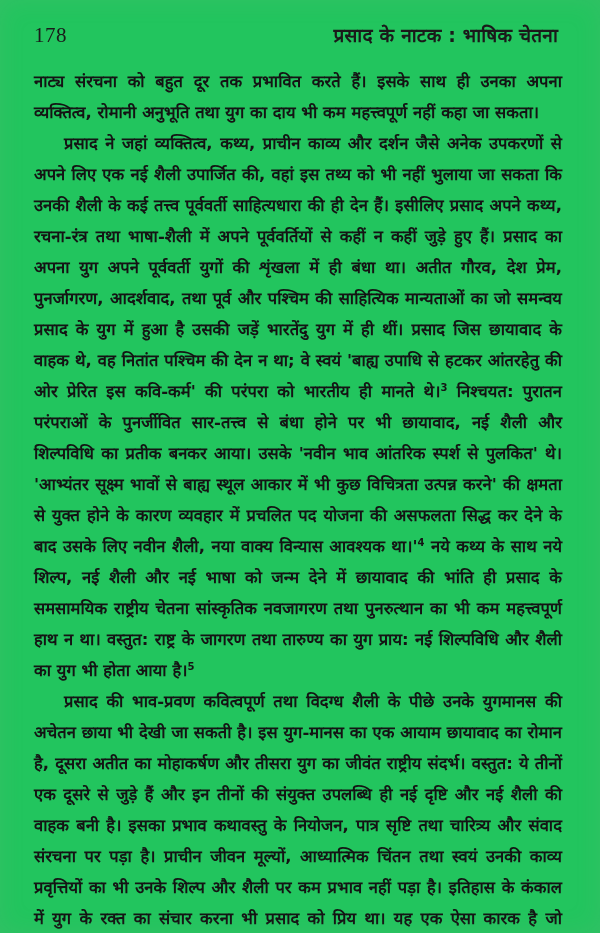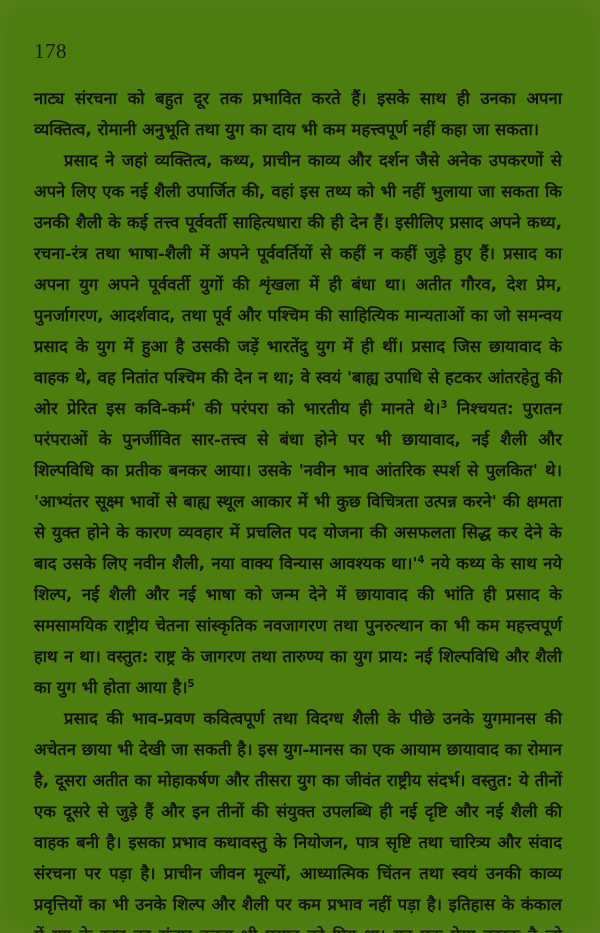--- a/index.html
+++ b/index.html
@@ -12,22 +12,22 @@
     background: #ffffff;
     font-family: "Liberation Serif", "DejaVu Serif", serif;
     color: #111111;
     overflow: hidden;
   }
   .page {
     position: relative;
     width: 600px;
     height: 933px;
     box-sizing: border-box;
-    padding: 39px 38px 18px 34px;
-    background: #4d7c0f;
+    padding: 22px 38px 18px 34px;
+    background: #22c55e;
   }
   .header {
     display: flex;
     align-items: baseline;
     justify-content: space-between;
     margin-bottom: 14px;
     height: 30px;
   }
   .page-number {
     font-size: 21px;
@@ -74,20 +74,21 @@
     box-shadow: inset 0 0 26px rgba(170,165,155,0.13);
   }
 </style>
 </head>
 <body>
 
 <div class="page">
 
   <div class="header">
     <div class="page-number">178</div>
+    <div class="running-head">प्रसाद के नाटक : भाषिक चेतना</div>
   </div>
 
   <div class="body-text">
 
     <p class="para no-indent"><span>नाट्य संरचना को बहुत दूर तक प्रभावित करते हैं। इसके साथ ही उनका अपना व्यक्तित्व, रोमानी अनुभूति तथा युग का दाय भी कम महत्त्वपूर्ण नहीं कहा जा सकता।</span></p>
 
     <p class="para"><span>प्रसाद ने जहां व्यक्तित्व, कथ्य, प्राचीन काव्य और दर्शन जैसे अनेक उपकरणों से अपने लिए एक नई शैली उपार्जित की, वहां इस तथ्य को भी नहीं भुलाया जा सकता कि उनकी शैली के कई तत्त्व पूर्ववर्ती साहित्यधारा की ही देन हैं। इसीलिए प्रसाद अपने कथ्य, रचना-रंत्र तथा भाषा-शैली में अपने पूर्ववर्तियों से कहीं न कहीं जुड़े हुए हैं। प्रसाद का अपना युग अपने पूर्ववर्ती युगों की शृंखला में ही बंधा था। अतीत गौरव, देश प्रेम, पुनर्जागरण, आदर्शवाद, तथा पूर्व और पश्चिम की साहित्यिक मान्यताओं का जो समन्वय प्रसाद के युग में हुआ है उसकी जड़ें भारतेंदु युग में ही थीं। प्रसाद जिस छायावाद के वाहक थे, वह नितांत पश्चिम की देन न था; वे स्वयं 'बाह्य उपाधि से हटकर आंतरहेतु की ओर प्रेरित इस कवि-कर्म' की परंपरा को भारतीय ही मानते थे।</span><span class="sup">3</span><span> निश्चयत: पुरातन परंपराओं के पुनर्जीवित सार-तत्त्व से बंधा होने पर भी छायावाद, नई शैली और शिल्पविधि का प्रतीक बनकर आया। उसके 'नवीन भाव आंतरिक स्पर्श से पुलकित' थे। 'आभ्यंतर सूक्ष्म भावों से बाह्य स्थूल आकार में भी कुछ विचित्रता उत्पन्न करने' की क्षमता से युक्त होने के कारण व्यवहार में प्रचलित पद योजना की असफलता सिद्ध कर देने के बाद उसके लिए नवीन शैली, नया वाक्य विन्यास आवश्यक था।'</span><span class="sup">4</span><span> नये कथ्य के साथ नये शिल्प, नई शैली और नई भाषा को जन्म देने में छायावाद की भांति ही प्रसाद के समसामयिक राष्ट्रीय चेतना सांस्कृतिक नवजागरण तथा पुनरुत्थान का भी कम महत्त्वपूर्ण हाथ न था। वस्तुत: राष्ट्र के जागरण तथा तारुण्य का युग प्राय: नई शिल्पविधि और शैली का युग भी होता आया है।</span><span class="sup">5</span></p>
 
     <p class="para"><span>प्रसाद की भाव-प्रवण कवित्वपूर्ण तथा विदग्ध शैली के पीछे उनके युगमानस की अचेतन छाया भी देखी जा सकती है। इस युग-मानस का एक आयाम छायावाद का रोमान है, दूसरा अतीत का मोहाकर्षण और तीसरा युग का जीवंत राष्ट्रीय संदर्भ। वस्तुत: ये तीनों एक दूसरे से जुड़े हैं और इन तीनों की संयुक्त उपलब्धि ही नई दृष्टि और नई शैली की वाहक बनी है। इसका प्रभाव कथावस्तु के नियोजन, पात्र सृष्टि तथा चारित्र्य और संवाद संरचना पर पड़ा है। प्राचीन जीवन मूल्यों, आध्यात्मिक चिंतन तथा स्वयं उनकी काव्य प्रवृत्तियों का भी उनके शिल्प और शैली पर कम प्रभाव नहीं पड़ा है। इतिहास के कंकाल में युग के रक्त का संचार करना भी प्रसाद को प्रिय था। यह एक ऐसा कारक है जो रंगमंच पर उनके नाटकों को सार्थक कर सकता है।</span><span class="sup">6</span></p>
 

